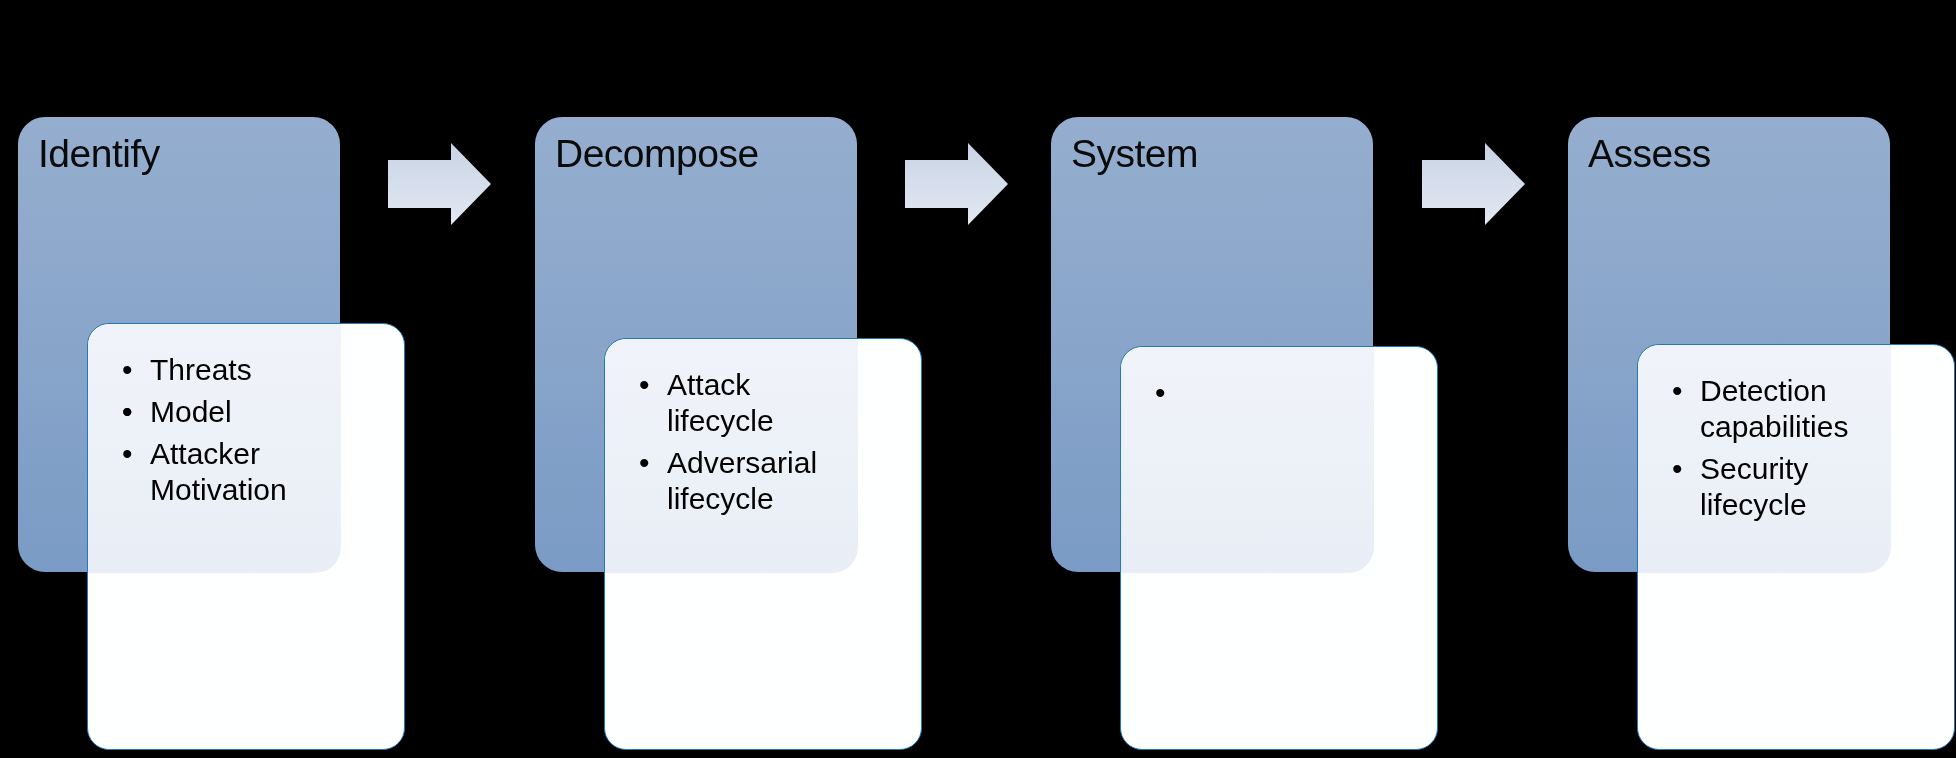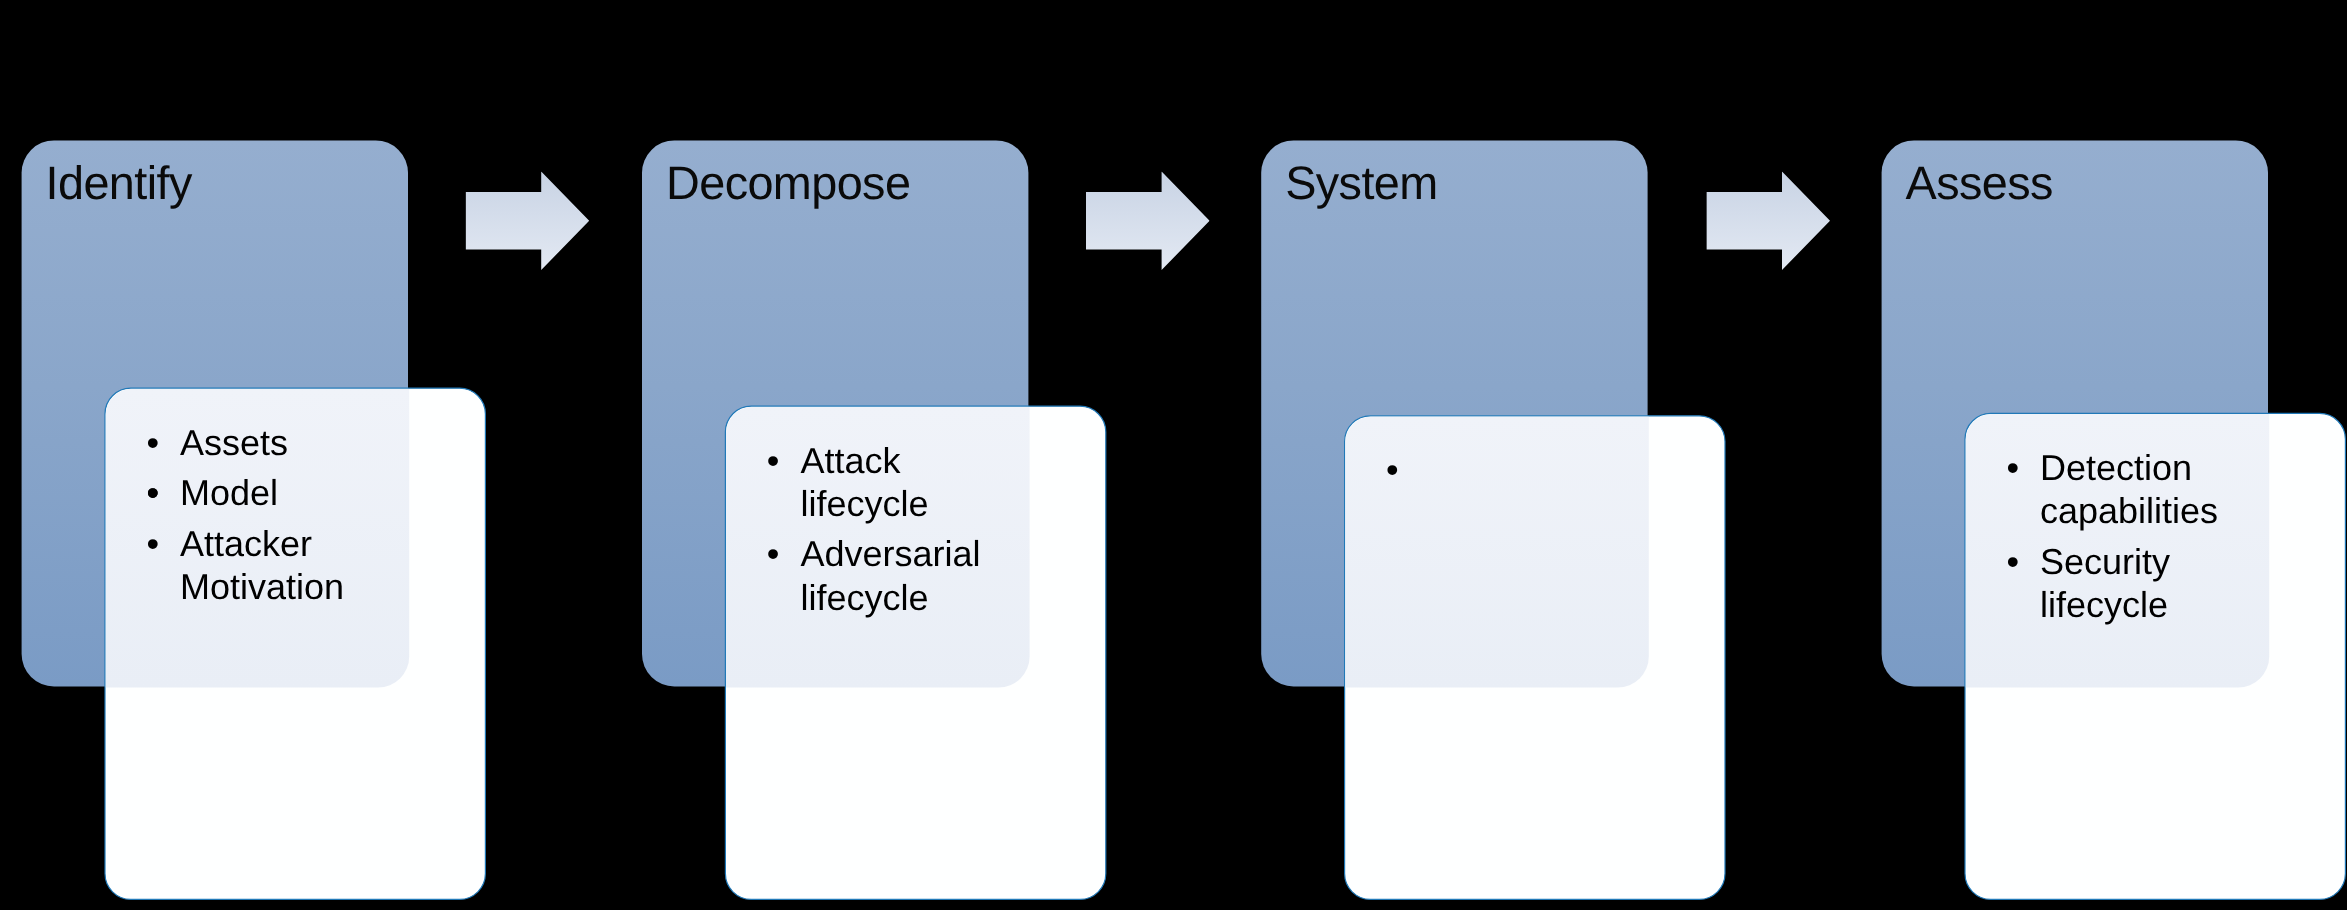--- a/index.html
+++ b/index.html
@@ -101,21 +101,21 @@
       </linearGradient>
     </defs>
   </svg>
 
   <div class="stage-box" style="left:18px">
     <div class="stage-title">Identify</div>
   </div>
   <div class="detail-card" style="left:87px; top:323px; height:427px">
     <div class="card-tint" style="width:253px; height:249px"></div>
     <ul class="bullet-list">
-      <li class="bullet-item"><span class="bullet-dot">•</span><span class="bullet-text">Assets</span></li>
+      <li class="bullet-item"><span class="bullet-dot">•</span><span class="bullet-text">Threats</span></li>
       <li class="bullet-item"><span class="bullet-dot">•</span></li>
       <li class="bullet-item"><span class="bullet-dot">•</span><span class="bullet-text">Model</span></li>
       <li class="bullet-item"><span class="bullet-dot">•</span><span class="bullet-text">Attacker
 Motivation</span></li>
     </ul>
   </div>
 
   <svg class="flow-arrow" style="left:388px" viewBox="0 0 103 82">
     <polygon points="0,17 63,17 63,0 103,41 63,82 63,65 0,65" fill="url(#arrowGrad)"></polygon>
   </svg>

